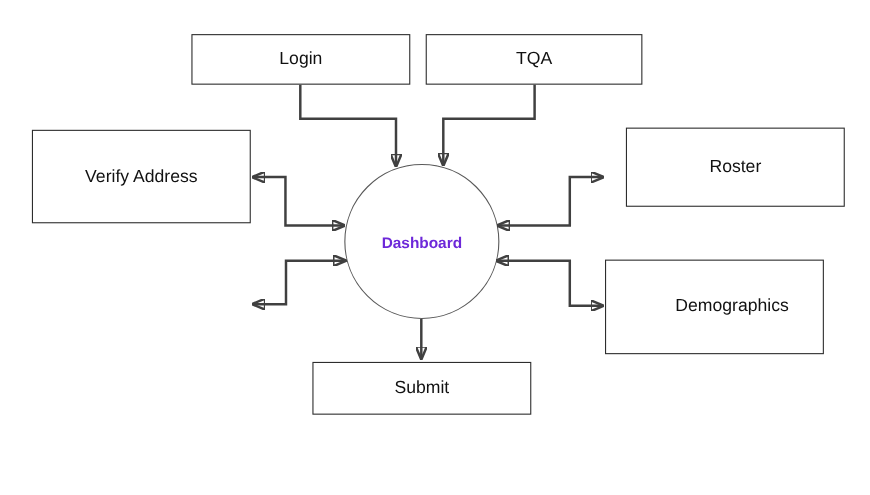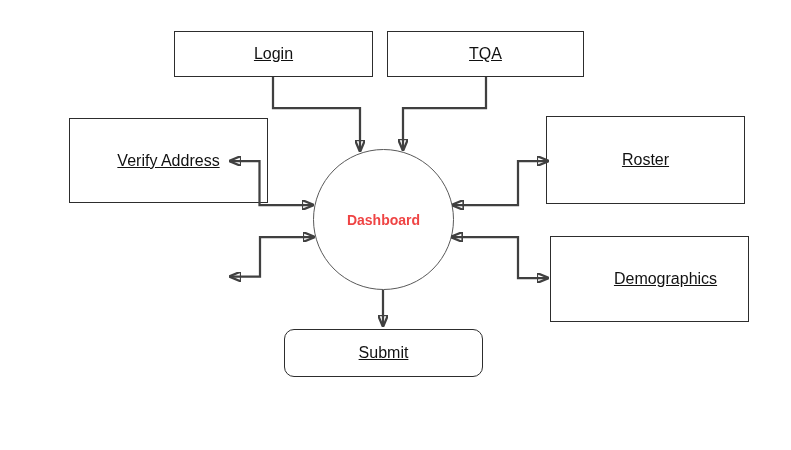--- a/index.html
+++ b/index.html
@@ -19,45 +19,45 @@
     border: 1.5px solid #2d2d2d;
     background: #ffffff;
     display: flex;
     align-items: center;
     justify-content: center;
     font-size: 16px;
     color: #111111;
     z-index: 2;
   }
 
-  .node span { white-space: nowrap; text-decoration: underline; }
+  .node span { white-space: nowrap; }
 
   #node-login        { left: 174px; top: 31px;  width: 199px; height: 46px; }
   #node-tqa          { left: 387px; top: 31px;  width: 197px; height: 46px; justify-content: center; }
-  #node-verify       { left: 29px;  top: 118px; width: 199px; height: 85px; margin-left: 40px; }
-  #node-roster       { left: 546px; top: 116px; width: 199px; height: 88px; }
+  #node-verify       { left: 29px;  top: 118px; width: 199px; height: 85px; }
+  #node-roster       { left: 569px; top: 116px; width: 199px; height: 72px; }
   #node-nonid        { left: 29px;  top: 236px; width: 199px; height: 86px; }
   #node-demographics { left: 550px; top: 236px; width: 199px; height: 86px; padding-left: 32px; }
-  #node-submit       { left: 284px; top: 329px; width: 199px; height: 48px; border-radius: 10px; }
+  #node-submit       { left: 284px; top: 329px; width: 199px; height: 48px; }
 
   .hub {
     position: absolute;
     left: 313px;
     top: 149px;
     width: 141px;
     height: 141px;
     border: 1px solid #595959;
     border-radius: 50%;
     background: #ffffff;
     display: flex;
     align-items: center;
     justify-content: center;
     font-size: 14px;
     font-weight: bold;
-    color: #ef4444;
+    color: #6d28d9;
     z-index: 1;
   }
 
   .edges {
     position: absolute;
     left: 0;
     top: 0;
     z-index: 3;
     pointer-events: none;
   }

